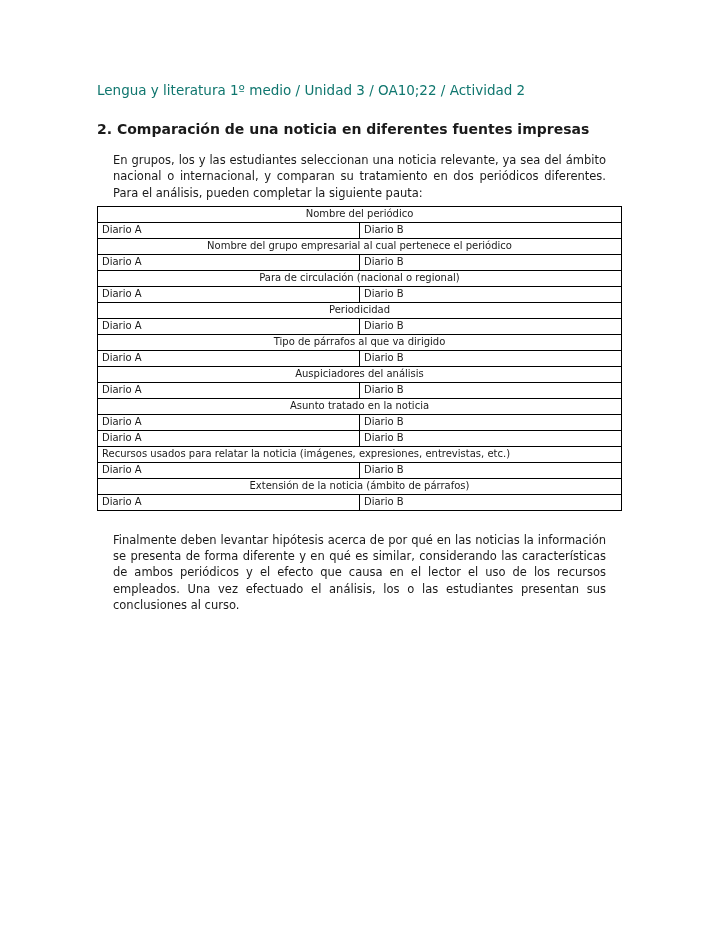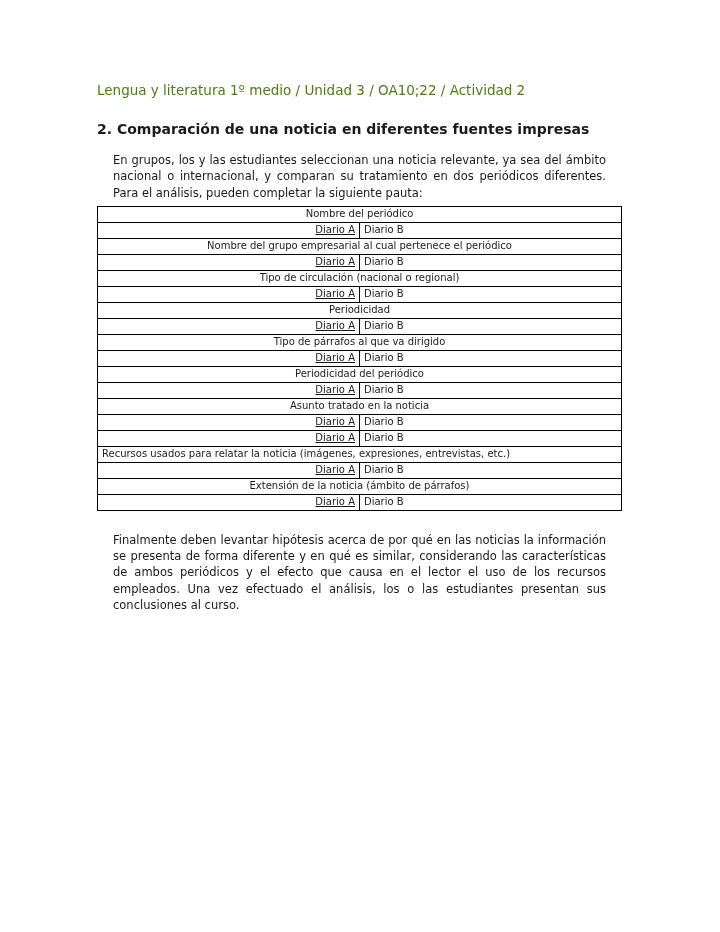--- a/index.html
+++ b/index.html
@@ -13,21 +13,21 @@
     overflow: hidden;
     font-family: "DejaVu Sans", "Liberation Sans", sans-serif;
     color: #1a1a1a;
   }
   .page {
     position: relative;
     width: 525px;
     margin: 82px 0 0 97px;
   }
   .breadcrumb {
-    color: #4d7c0f;
+    color: #0f766e;
     font-size: 13.5px;
     line-height: 16px;
     margin: 0 0 24px 0;
     font-weight: normal;
   }
   .heading {
     font-size: 14px;
     font-weight: bold;
     margin: 0 0 8px 0;
     line-height: 14px;
@@ -53,21 +53,21 @@
     height: 13px;
     overflow: hidden;
     white-space: nowrap;
   }
   td.section-header {
     text-align: center;
   }
   td.section-header.left {
     text-align: left;
   }
-  td.cell-a { width: 48.8%; text-align: right; text-decoration: underline; }
+  td.cell-a { width: 48.8%; text-align: left; }
   td.cell-b { text-align: left; }
 </style>
 </head>
 <body>
 
 <div class="page">
 
   <p class="breadcrumb">Lengua y literatura 1º medio / Unidad 3 / OA10;22 / Actividad 2</p>
 
   <p class="heading">2. Comparación de una noticia en diferentes fuentes impresas</p>
@@ -86,21 +86,21 @@
 
       <tr>
         <td class="section-header" colspan="2">Nombre del grupo empresarial al cual pertenece el periódico</td>
       </tr>
       <tr>
         <td class="cell-a">Diario A</td>
         <td class="cell-b">Diario B</td>
       </tr>
 
       <tr>
-        <td class="section-header" colspan="2">Tipo de circulación (nacional o regional)</td>
+        <td class="section-header" colspan="2">Para de circulación (nacional o regional)</td>
       </tr>
       <tr>
         <td class="cell-a">Diario A</td>
         <td class="cell-b">Diario B</td>
       </tr>
 
       <tr>
         <td class="section-header" colspan="2">Periodicidad</td>
       </tr>
       <tr>
@@ -110,21 +110,21 @@
 
       <tr>
         <td class="section-header" colspan="2">Tipo de párrafos al que va dirigido</td>
       </tr>
       <tr>
         <td class="cell-a">Diario A</td>
         <td class="cell-b">Diario B</td>
       </tr>
 
       <tr>
-        <td class="section-header" colspan="2">Periodicidad del periódico</td>
+        <td class="section-header" colspan="2">Auspiciadores del análisis</td>
       </tr>
       <tr>
         <td class="cell-a">Diario A</td>
         <td class="cell-b">Diario B</td>
       </tr>
 
       <tr>
         <td class="section-header" colspan="2">Asunto tratado en la noticia</td>
       </tr>
       <tr>

